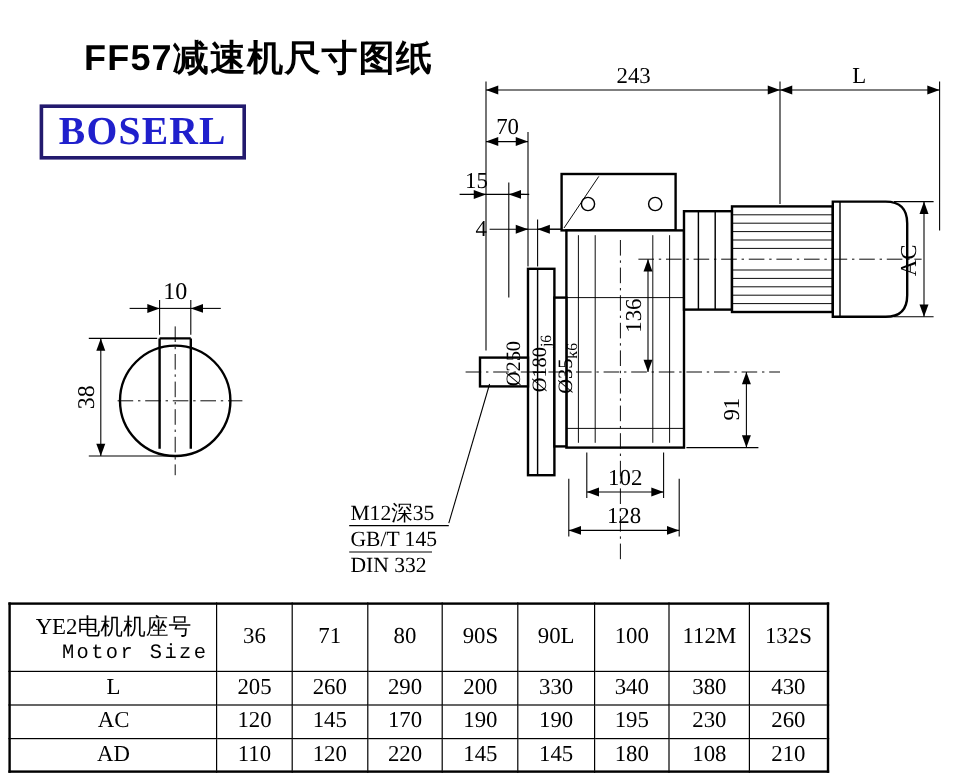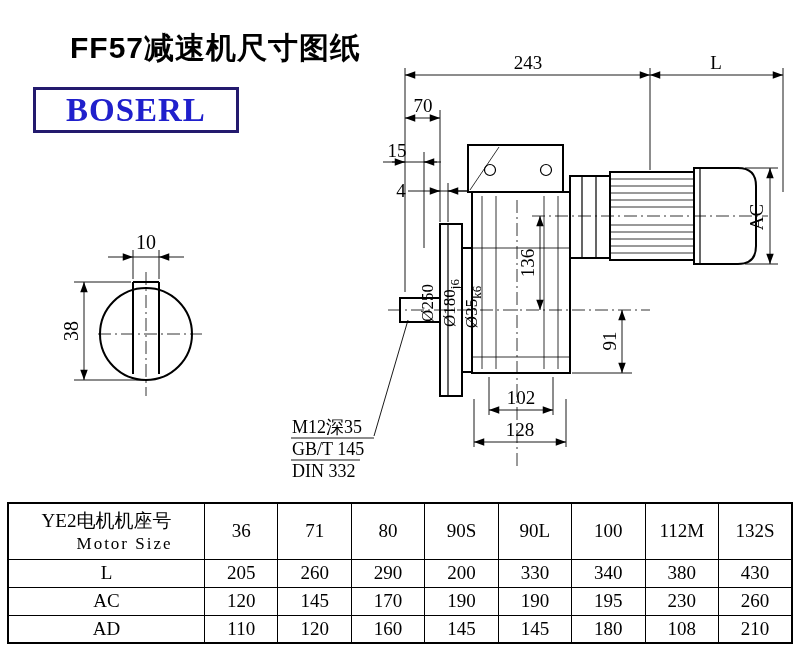--- a/index.html
+++ b/index.html
@@ -8,42 +8,42 @@
     width:800px; height:646px; background:#fff; position:relative;
     font-family:"Liberation Sans", sans-serif; overflow:hidden; color:#000;
   }
   .title {
     position:absolute; left:54px; top:12px; font-size:30px; font-weight:bold;
     letter-spacing:1px; font-family:"Liberation Sans", sans-serif; margin:16px;
   }
   .logo {
     position:absolute; left:33px; top:87px; border:3px solid #231a6e;
     color:#2020cc; font-family:"Liberation Serif", serif; font-weight:bold;
-    font-size:33px; line-height:38px; padding:1px 30px; letter-spacing:1px;
+    font-size:33px; line-height:38px; padding:1px 13px; letter-spacing:1px;
     background:#fff;
   }
   svg.drawing { position:absolute; left:0; top:0; }
   svg text { stroke:none; fill:#000; font-family:"Liberation Serif", serif; }
   .t17{font-size:17px}.t18{font-size:18px}.t19{font-size:19px}.t20{font-size:20px}
   .tol{font-size:13px}
   .out  { fill:#fff; stroke:#000; stroke-width:2; }
   .out2 { fill:none; stroke:#000; stroke-width:2; }
   .mid  { fill:none; stroke:#000; stroke-width:1.2; }
   .fine { fill:none; stroke:#000; stroke-width:0.8; }
   .cl   { fill:none; stroke:#000; stroke-width:0.8; stroke-dasharray:13 4 2 4; }
   .ext, .dim { fill:none; stroke:#000; stroke-width:0.9; }
   table.size {
-    position:absolute; left:7px; top:502px; width:786px;
+    position:absolute; left:7px; top:502px; width:684px;
     border-collapse:collapse; border:2px solid #000;
     font-family:"Liberation Serif", serif; color:#000;
   }
   table.size td { border:1.5px solid #000; text-align:center; font-size:19px; padding:0; height:28px; }
   table.size tr.hrow td { height:56px; }
   td.hd { text-align:left; padding:2px 12px; font-size:18px; }
-  td.hd .en { letter-spacing:2px; font-family:Liberation Serif, serif; font-size:17px;margin-left:36px; }
+  td.hd .en { letter-spacing:2px; font-family:Liberation Mono, monospace; font-size:17px;margin-left:36px; }
 </style>
 </head>
 <body>
 
 <h1 class="title">FF57减速机尺寸图纸</h1>
 
 <div class="logo">
   <span>BOSERL</span>
 </div>
 
@@ -186,21 +186,21 @@
     <td>190</td>
     <td>190</td>
     <td>195</td>
     <td>230</td>
     <td>260</td>
   </tr>
   <tr>
     <td>AD</td>
     <td>110</td>
     <td>120</td>
-    <td>160</td>
+    <td>220</td>
     <td>145</td>
     <td>145</td>
     <td>180</td>
     <td>108</td>
     <td>210</td>
   </tr>
   </tbody>
 </table>
 
 </body></html>

